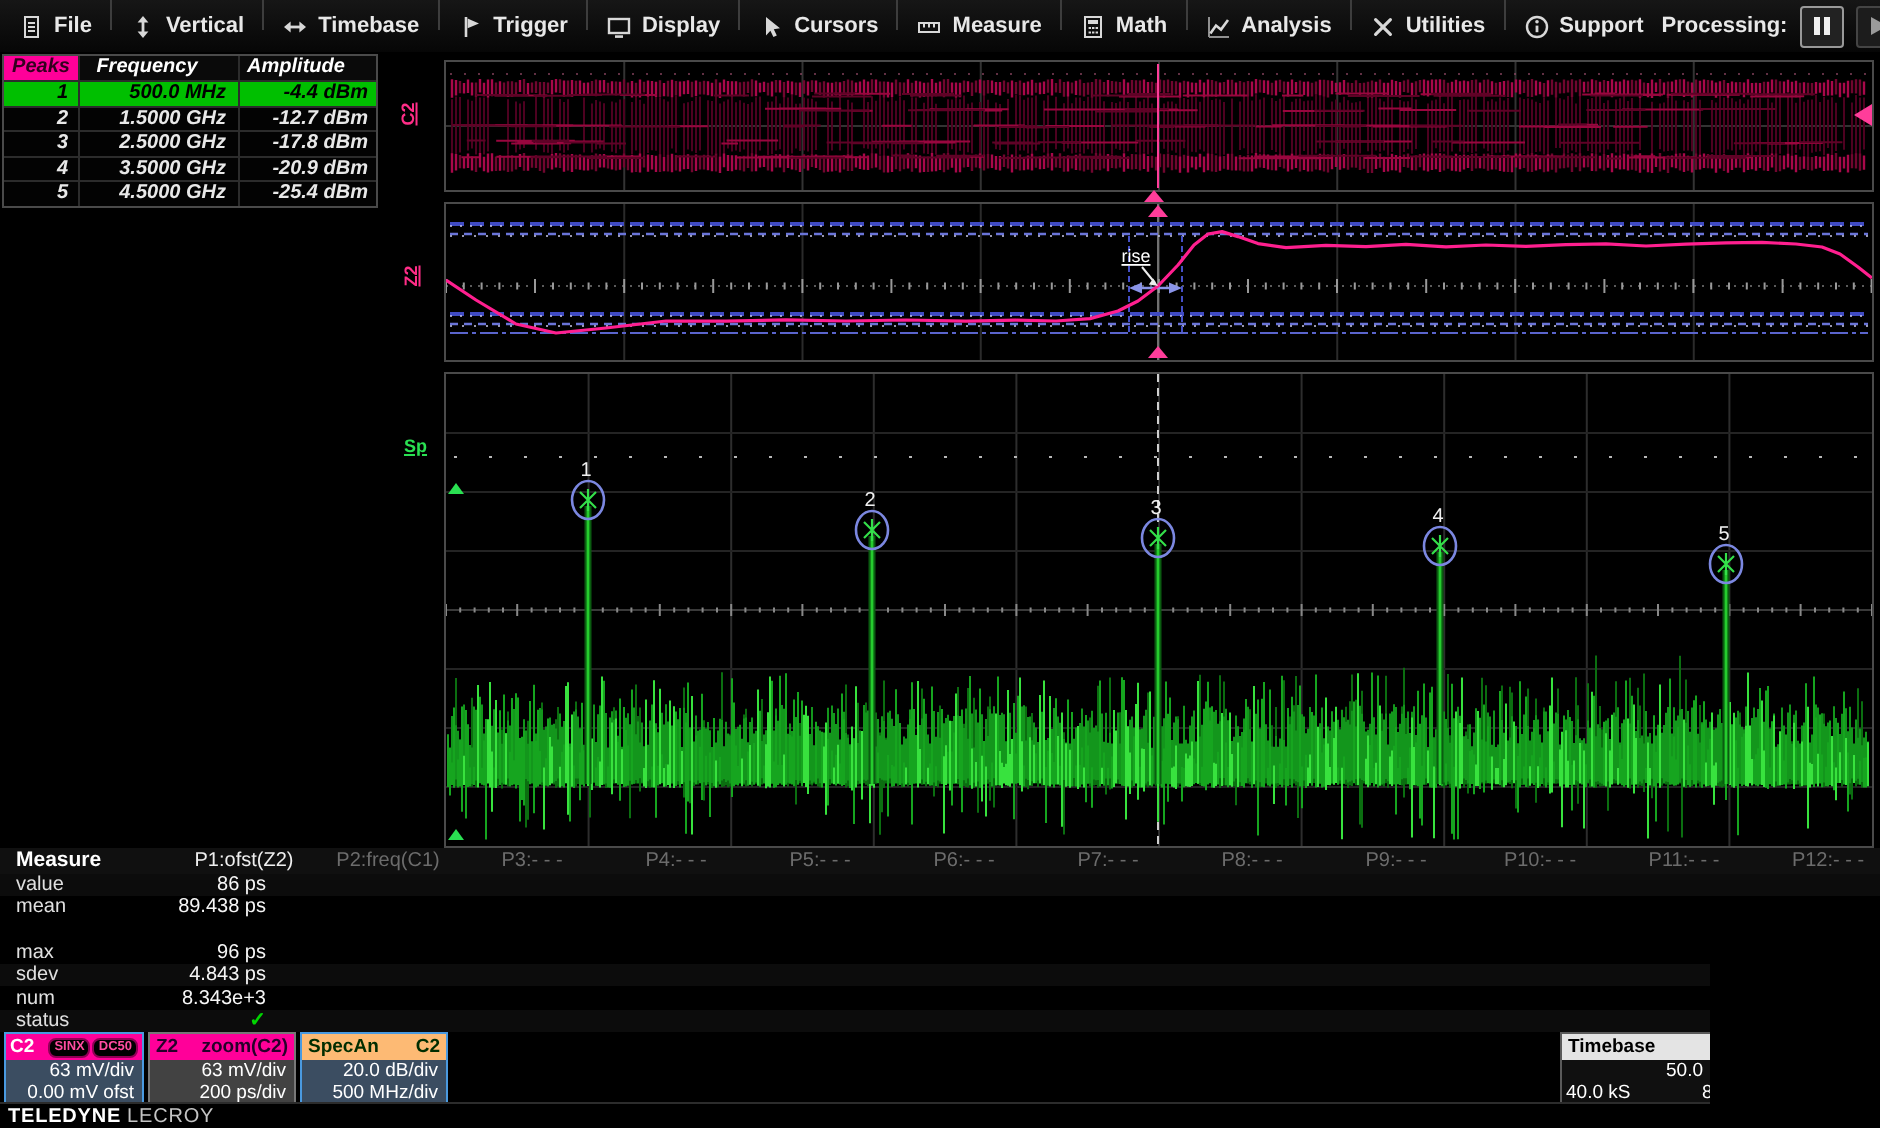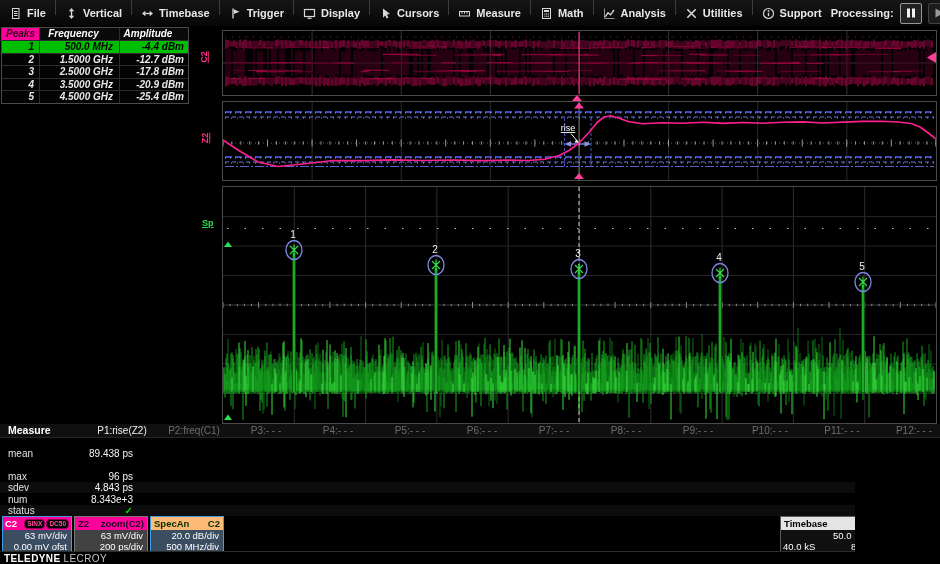--- a/index.html
+++ b/index.html
@@ -347,33 +347,37 @@
   </div>
 
   <div class="plabel" id="c2-plabel">C2</div>
   <div class="plabel" id="z2-plabel">Z2</div>
   <div class="plabel" id="sp-plabel">Sp</div>
   <div class="tri-up" style="left:572px;top:95px;"></div>
 
   <div id="measure">
     <div id="measure-head">
       <span id="measure-title">Measure</span>
-    <span class="m-col active" style="left: 86px;">P1:rise(Z2)</span>
+    <span class="m-col active" style="left: 86px;">P1:ofst(Z2)</span>
         <span class="m-col dim" style="left: 158px;">P2:freq(C1)</span>
         <span class="m-col dim" style="left: 230px;">P3:- - -</span>
         <span class="m-col dim" style="left: 302px;">P4:- - -</span>
         <span class="m-col dim" style="left: 374px;">P5:- - -</span>
         <span class="m-col dim" style="left: 446px;">P6:- - -</span>
         <span class="m-col dim" style="left: 518px;">P7:- - -</span>
         <span class="m-col dim" style="left: 590px;">P8:- - -</span>
         <span class="m-col dim" style="left: 662px;">P9:- - -</span>
         <span class="m-col dim" style="left: 734px;">P10:- - -</span>
         <span class="m-col dim" style="left: 806px;">P11:- - -</span>
         <span class="m-col dim" style="left: 878px;">P12:- - -</span>
       </div>
+  <div class="m-row alt" style="top: 13px;">
+        <span class="m-row-label">value</span>
+        <span class="m-row-val">86 ps</span>
+      </div>
       <div class="m-row" style="top: 24.3px;">
         <span class="m-row-label">mean</span>
         <span class="m-row-val">89.438 ps</span>
       </div>
       <div class="m-row" style="top: 46.9px;">
         <span class="m-row-label">max</span>
         <span class="m-row-val">96 ps</span>
       </div>
       <div class="m-row alt" style="top: 58.2px;">
         <span class="m-row-label">sdev</span>

